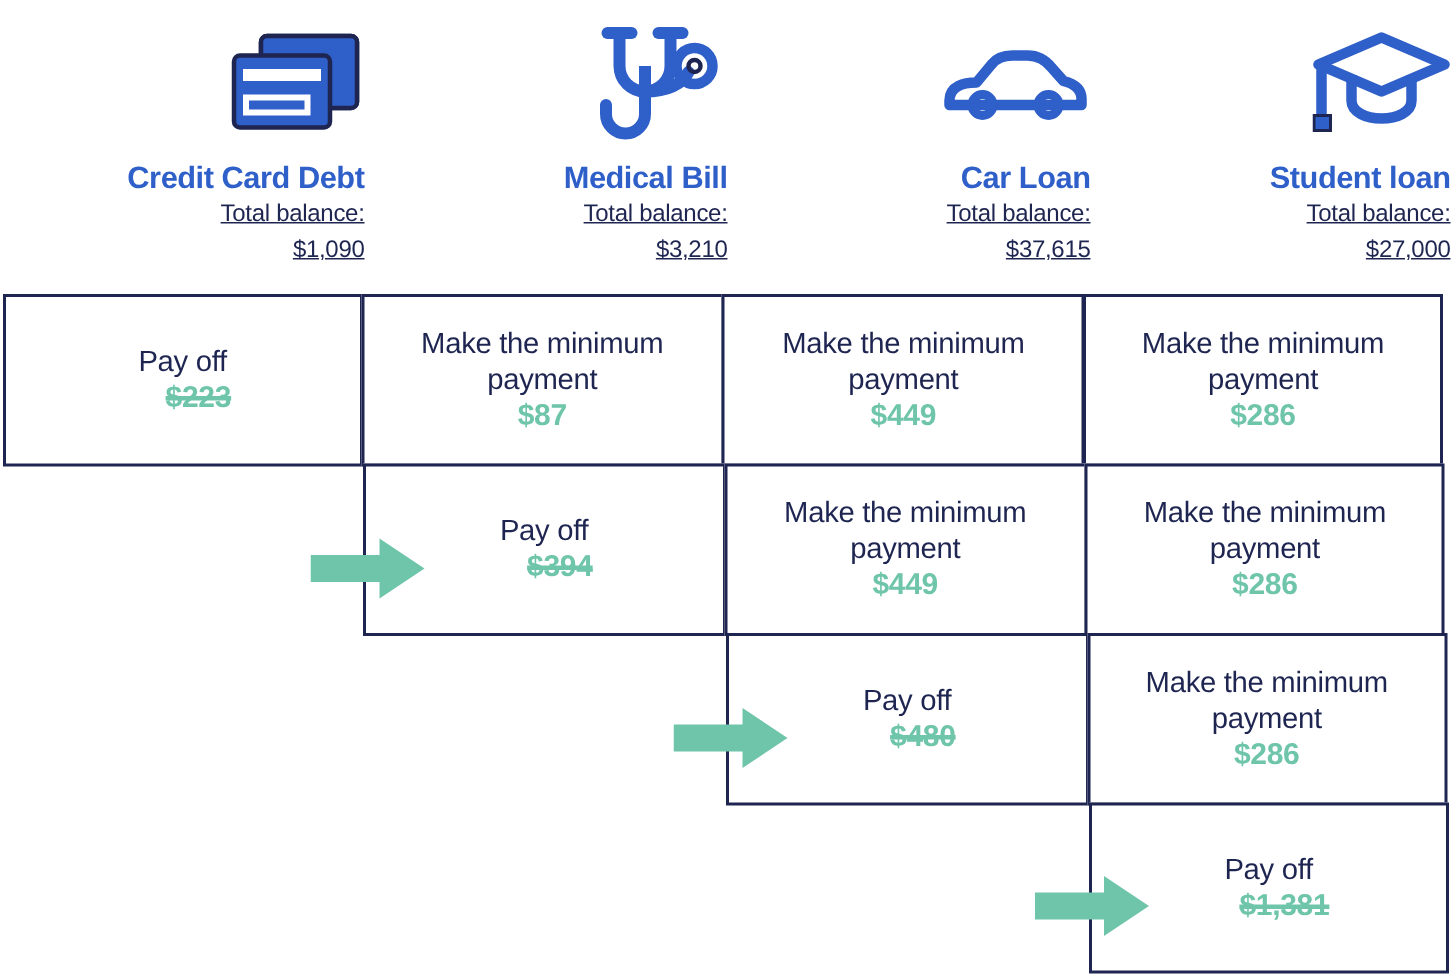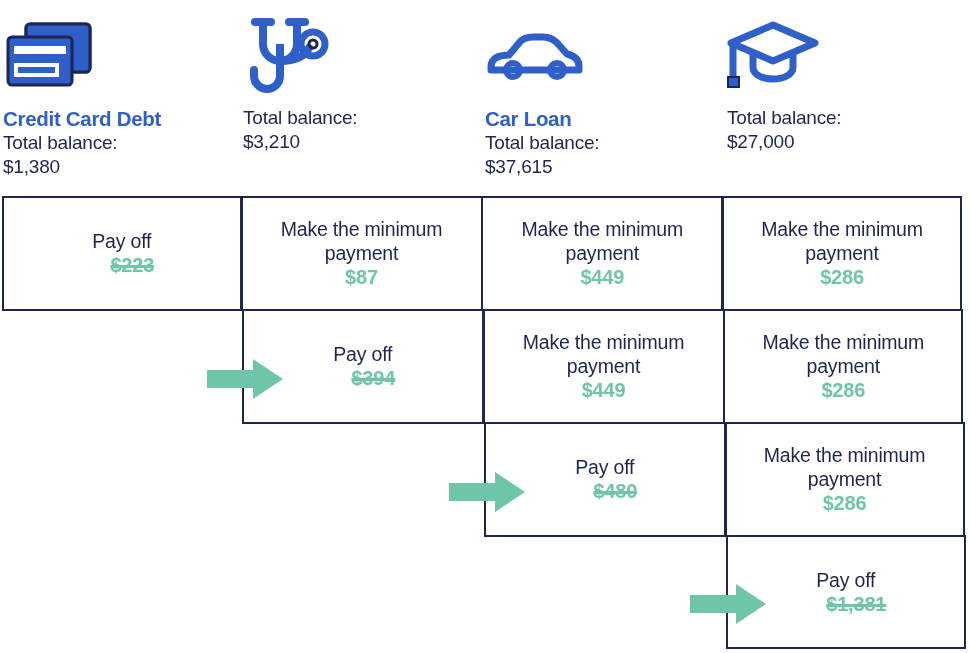--- a/index.html
+++ b/index.html
@@ -21,21 +21,21 @@
     left: 3px;
     top: 0;
     width: 964px;
     height: 197px;
     display: flex;
   }
   .debt-header {
     flex: 0 0 240px;
     display: flex;
     flex-direction: column;
-    align-items: flex-start;
+    align-items: flex-end;
     justify-content: flex-start;
     padding-top: 8px;
     box-sizing: border-box;
   }
   .debt-header.col1 { flex: 0 0 240px; }
   .debt-header.col2 { flex: 0 0 242px; }
   .debt-header.col3 { flex: 0 0 242px; }
   .debt-header.col4 { flex: 0 0 240px; }
 
   .icon-wrap {
@@ -50,24 +50,25 @@
     color: #2F5FC9;
     font-size: 20.5px;
     font-weight: bold;
     letter-spacing: -0.3px;
     line-height: 25px;
     text-align: center;
   }
   .debt-balance-label,
   .debt-balance-value {
     color: #1E2551;
-    font-size: 19px;
+    font-size: 16px;
     line-height: 24px;
     text-align: center;
     letter-spacing: -0.2px;
+    text-decoration: underline;
   }
 
   
   .grid {
     position: absolute;
     left: 3px;
     top: 197px;
     width: 964px;
     height: 451px;
   }
@@ -158,38 +159,39 @@
         </g>
         <rect x="23" y="5" width="64" height="48" rx="4" fill="#2F5FC9" stroke="#1E2551" stroke-width="3"></rect>
         <rect x="5" y="18" width="64" height="48" rx="4" fill="#2F5FC9" stroke="#1E2551" stroke-width="3"></rect>
         <rect x="11" y="27" width="52" height="8" fill="#FFFFFF"></rect>
         <rect x="11" y="44" width="45" height="14" fill="#FFFFFF" stroke="#1E2551" stroke-width="0"></rect>
         <rect x="15" y="48" width="37" height="6" fill="#2F5FC9"></rect>
       </svg>
     </div>
     <div class="debt-title">Credit Card Debt</div>
     <div class="debt-balance-label">Total balance:</div>
-    <div class="debt-balance-value">$1,380</div>
+    <div class="debt-balance-value">$1,090</div>
   </div>
 
   <div class="debt-header col2">
     <div class="icon-wrap">
       <svg width="92" height="86" viewBox="0 0 92 86">
         <g fill="none" stroke="#2F5FC9" stroke-width="8" stroke-linecap="round">
           <path d="M20 8 L20 30 A17 17 0 0 0 54 30 L54 8"></path>
           <path d="M37 47 L37 62 A13 13 0 0 1 11 62 L11 56"></path>
         </g>
         <path d="M37 47 L37 30" fill="none" stroke="#2F5FC9" stroke-width="8"></path>
         <path d="M37 47 C 52 47 62 42 66 34" fill="none" stroke="#2F5FC9" stroke-width="8" stroke-linecap="round"></path>
         <circle cx="70" cy="30" r="12" fill="none" stroke="#2F5FC9" stroke-width="7"></circle>
         <circle cx="70" cy="30" r="4" fill="none" stroke="#1E2551" stroke-width="3"></circle>
         <path d="M12 8 L28 8" stroke="#2F5FC9" stroke-width="8" stroke-linecap="round"></path>
         <path d="M46 8 L62 8" stroke="#2F5FC9" stroke-width="8" stroke-linecap="round"></path>
       </svg>
     </div>
+    <div class="debt-title">Medical Bill</div>
     <div class="debt-balance-label">Total balance:</div>
     <div class="debt-balance-value">$3,210</div>
   </div>
 
   <div class="debt-header col3">
     <div class="icon-wrap">
       <svg width="100" height="56" viewBox="0 0 100 56">
         <path d="M6 38 C6 28 16 26 24 26 L34 14 C37 10 42 8 48 8 L58 8 C64 8 70 11 74 16 L82 25 C90 27 94 31 94 37 L94 41 L6 41 Z" fill="none" stroke="#2F5FC9" stroke-width="7" stroke-linejoin="round"></path>
         <circle cx="28" cy="41" r="7" fill="none" stroke="#2F5FC9" stroke-width="6"></circle>
         <circle cx="72" cy="41" r="7" fill="none" stroke="#2F5FC9" stroke-width="6"></circle>
@@ -202,20 +204,21 @@
 
   <div class="debt-header col4">
     <div class="icon-wrap">
       <svg width="92" height="76" viewBox="0 0 92 76">
         <path d="M46 6 L88 24 L46 42 L4 24 Z" fill="none" stroke="#2F5FC9" stroke-width="7" stroke-linejoin="round"></path>
         <path d="M26 31 L26 48 C26 56 36 60 46 60 C56 60 66 56 66 48 L66 31" fill="none" stroke="#2F5FC9" stroke-width="7" stroke-linejoin="round"></path>
         <path d="M6 24 L6 60" fill="none" stroke="#2F5FC9" stroke-width="7" stroke-linecap="round"></path>
         <rect x="1" y="58" width="11" height="10" fill="#2F5FC9" stroke="#1E2551" stroke-width="2"></rect>
       </svg>
     </div>
+    <div class="debt-title">Student loan</div>
     <div class="debt-balance-label">Total balance:</div>
     <div class="debt-balance-value">$27,000</div>
   </div>
 
 </div>
 
 <div class="grid">
 
   <div class="row row-1">
     <div class="cell c1 filled">

